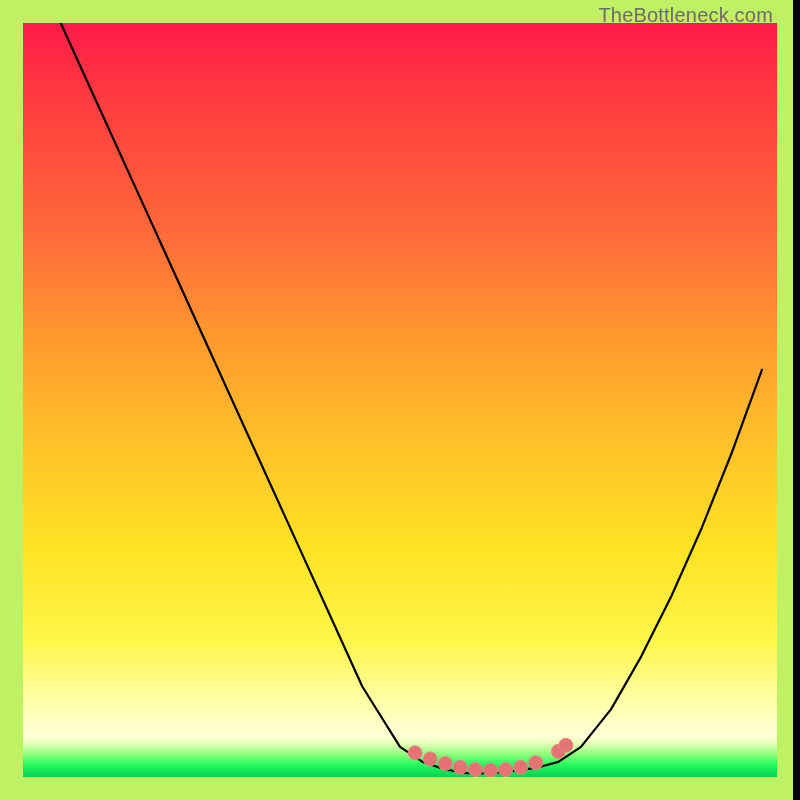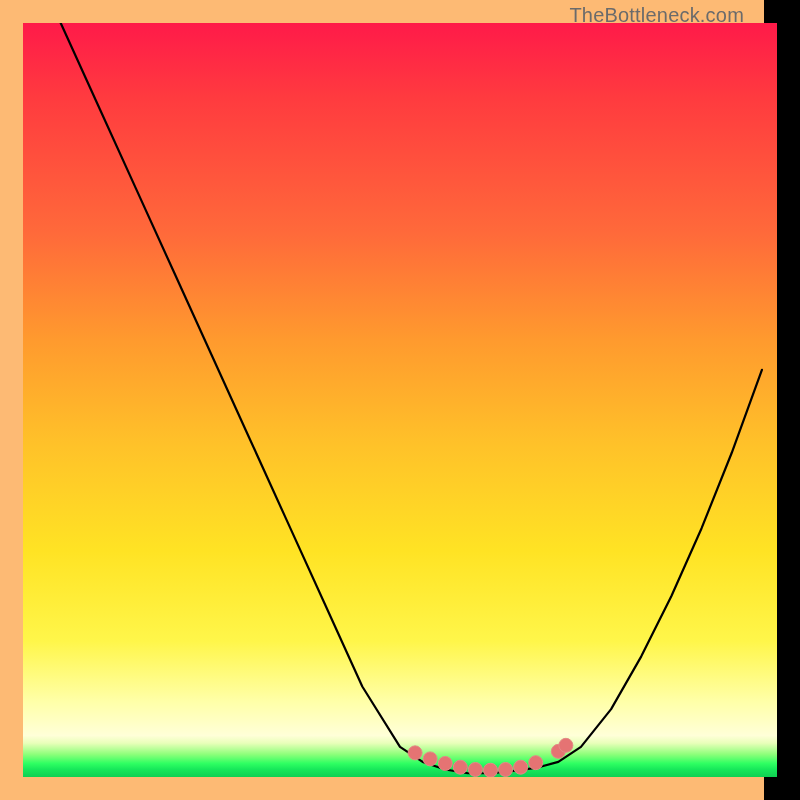--- a/index.html
+++ b/index.html
@@ -8,21 +8,22 @@
     width: 800px;
     height: 800px;
     background: #000;
     overflow: hidden;
     font-family: Arial, Helvetica, sans-serif;
   }
   .stage {
     position: relative;
     width: 764px;
     height: 800px;
-    background: #fdba74;
+    background: #bef264;
+    padding-left: 29px;
   }
   .plot {
     position: absolute;
     left: 23px;
     top: 23px;
     width: 754px;
     height: 754px;
     overflow: hidden;
   }
   

